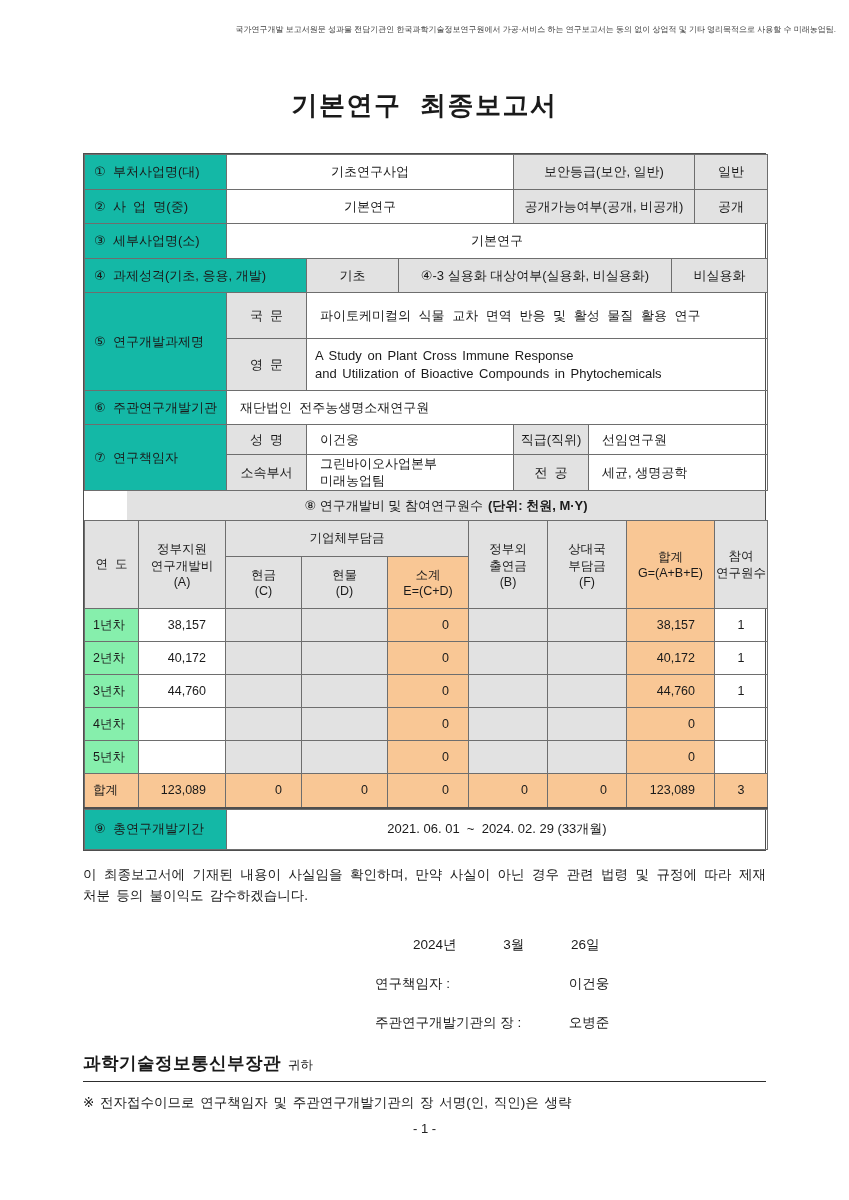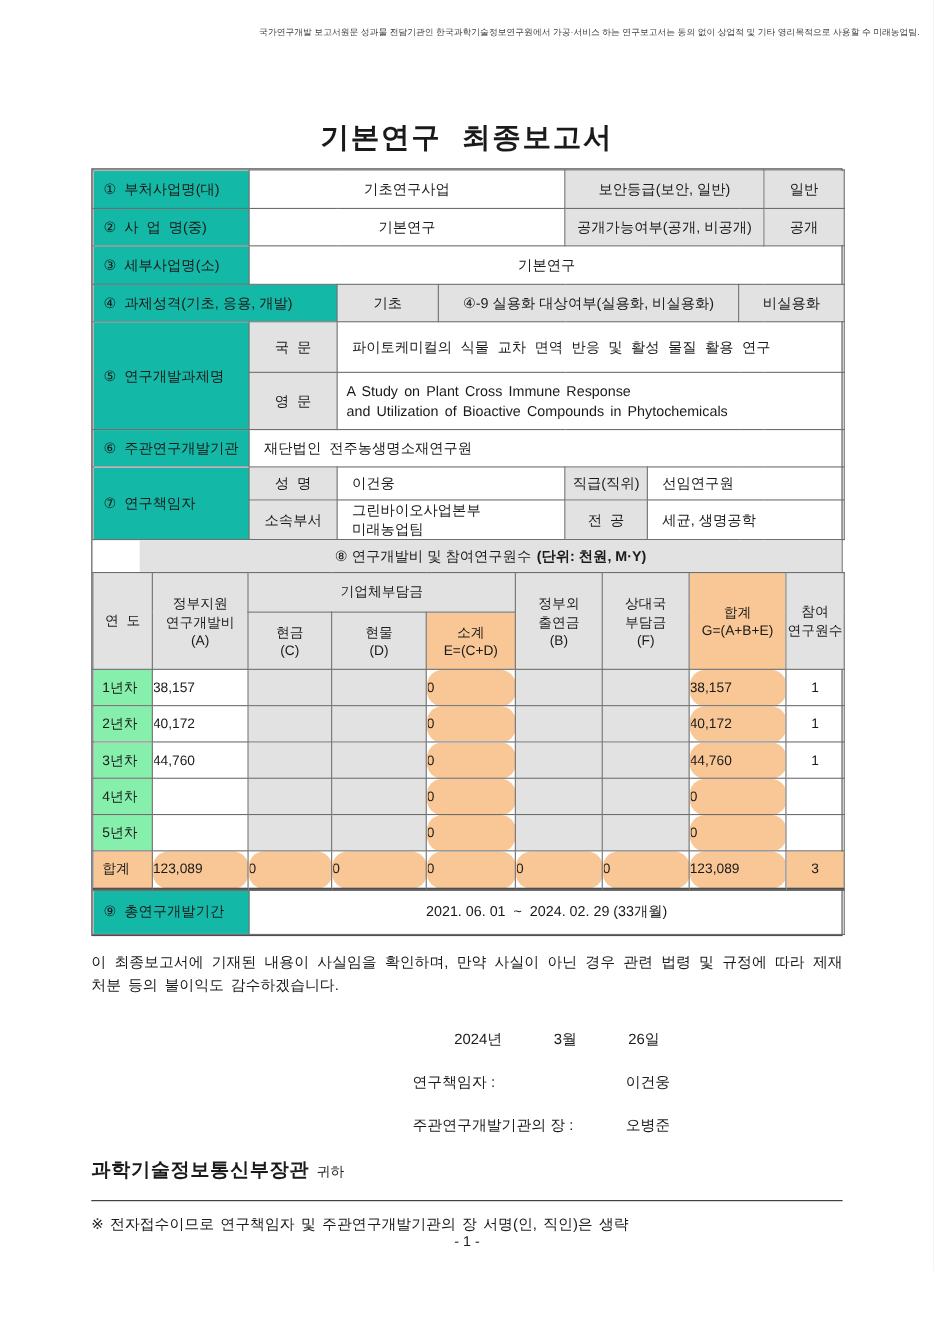--- a/index.html
+++ b/index.html
@@ -7,21 +7,21 @@
   .page {
     position:relative; width:849px; height:1200px; background:#ffffff;
     font-family:"Liberation Sans","DejaVu Sans",sans-serif; color:#1a1a1a;
     margin:0 auto; overflow:hidden;
   }
   .disclaimer {
     position:absolute; top:24px; right:13px; font-size:8px; color:#3d3d3d;
     letter-spacing:0; white-space:nowrap;
   }
   .doc-title {
-    position:absolute; top:108px; left:0; width:100%; text-align:center;
+    position:absolute; top:88px; left:0; width:100%; text-align:center;
     font-size:26px; font-weight:bold; letter-spacing:1.5px; word-spacing:10px;
   }
   .content { position:absolute; left:83px; top:153px; width:683px; }
   .sheet { border:1.5px solid #4e4e4e; }
   table { border-collapse:collapse; table-layout:fixed; width:100%; }
   td, th { border:1px solid #6e6e6e; font-size:13px; font-weight:normal;
            white-space:pre-wrap; overflow:hidden; vertical-align:middle; }
   .g { background:#e2e2e2; }
   .o { background:#f9c795; }
   .lbl { background:#14b8a6; text-align:left; padding-left:9px; }
@@ -30,31 +30,31 @@
   .kor-title { word-spacing:4px; }
   .eng-title { font-size:13px; line-height:1.35; word-spacing:2px; }
   
   .budget td, .budget th { font-size:12.5px; }
   .section-bar {
     height:29px; background:#e2e2e2; display:flex; align-items:center;
     justify-content:center; font-size:13px; gap:5px;margin-left:43px;
   }
   .section-bar .unit { font-weight:bold; }
   .yr  { background:#86efac; text-align:left; padding-left:8px; }
-  .num { text-align:left; padding-right:7px;border-radius:14px; }
+  .num { text-align:right; padding-right:19px; }
   .cnt { text-align:center; }
   .budget .total td { border-bottom:2px solid #4e4e4e; }
   
   .confirm { margin-top:13px; font-size:13.5px; line-height:1.62; text-align:justify;
              word-spacing:2.5px; }
   .date-line { margin-top:29px; padding-left:330px; font-size:13.5px; }
   .date-line span { display:inline-block; margin-right:43px; }
   .sig-line { margin-top:21px; padding-left:292px; font-size:13.5px; }
   .sig-label { display:inline-block; width:190px; }
-  .recipient-line { margin-top:19px; border-bottom:1.5px solid #2d2d2d; padding-bottom:16px; }
+  .recipient-line { margin-top:19px; border-bottom:1.5px solid #2d2d2d; padding-bottom:6px; }
   .recipient { font-size:17.5px; font-weight:bold; letter-spacing:0.5px; }
   .recipient-suffix { font-size:12.5px; margin-left:7px; }
   .note { margin-top:12px; font-size:13.5px; word-spacing:2px; }
   .page-number { position:absolute; top:1121px; left:0; width:100%; text-align:center;
                  font-size:13px; color:#222; }
 </style>
 </head>
 <body>
 
 <div class="page">
@@ -90,21 +90,21 @@
           <td class="ctr g" colspan="3">공개가능여부(공개, 비공개)</td>
           <td class="ctr g">공개</td>
         </tr>
         <tr style="height:35px">
           <td class="lbl">③  세부사업명(소)</td>
           <td class="ctr" colspan="7">기본연구</td>
         </tr>
         <tr style="height:34px">
           <td class="lbl" colspan="2">④  과제성격(기초, 응용, 개발)</td>
           <td class="ctr g">기초</td>
-          <td class="ctr g" colspan="3">④-9 실용화 대상여부(실용화, 비실용화)</td>
+          <td class="ctr g" colspan="3">④-3 실용화 대상여부(실용화, 비실용화)</td>
           <td class="ctr g" colspan="2">비실용화</td>
         </tr>
         <tr style="height:46px">
           <td class="lbl" rowspan="2">⑤  연구개발과제명</td>
           <td class="ctr g">국  문</td>
           <td class="lft kor-title" colspan="6">파이토케미컬의 식물 교차 면역 반응 및 활성 물질 활용 연구</td>
         </tr>
         <tr style="height:52px">
           <td class="ctr g">영  문</td>
           <td class="lft eng-title" colspan="6" style="padding-left:8px">A Study on Plant Cross Immune Response

